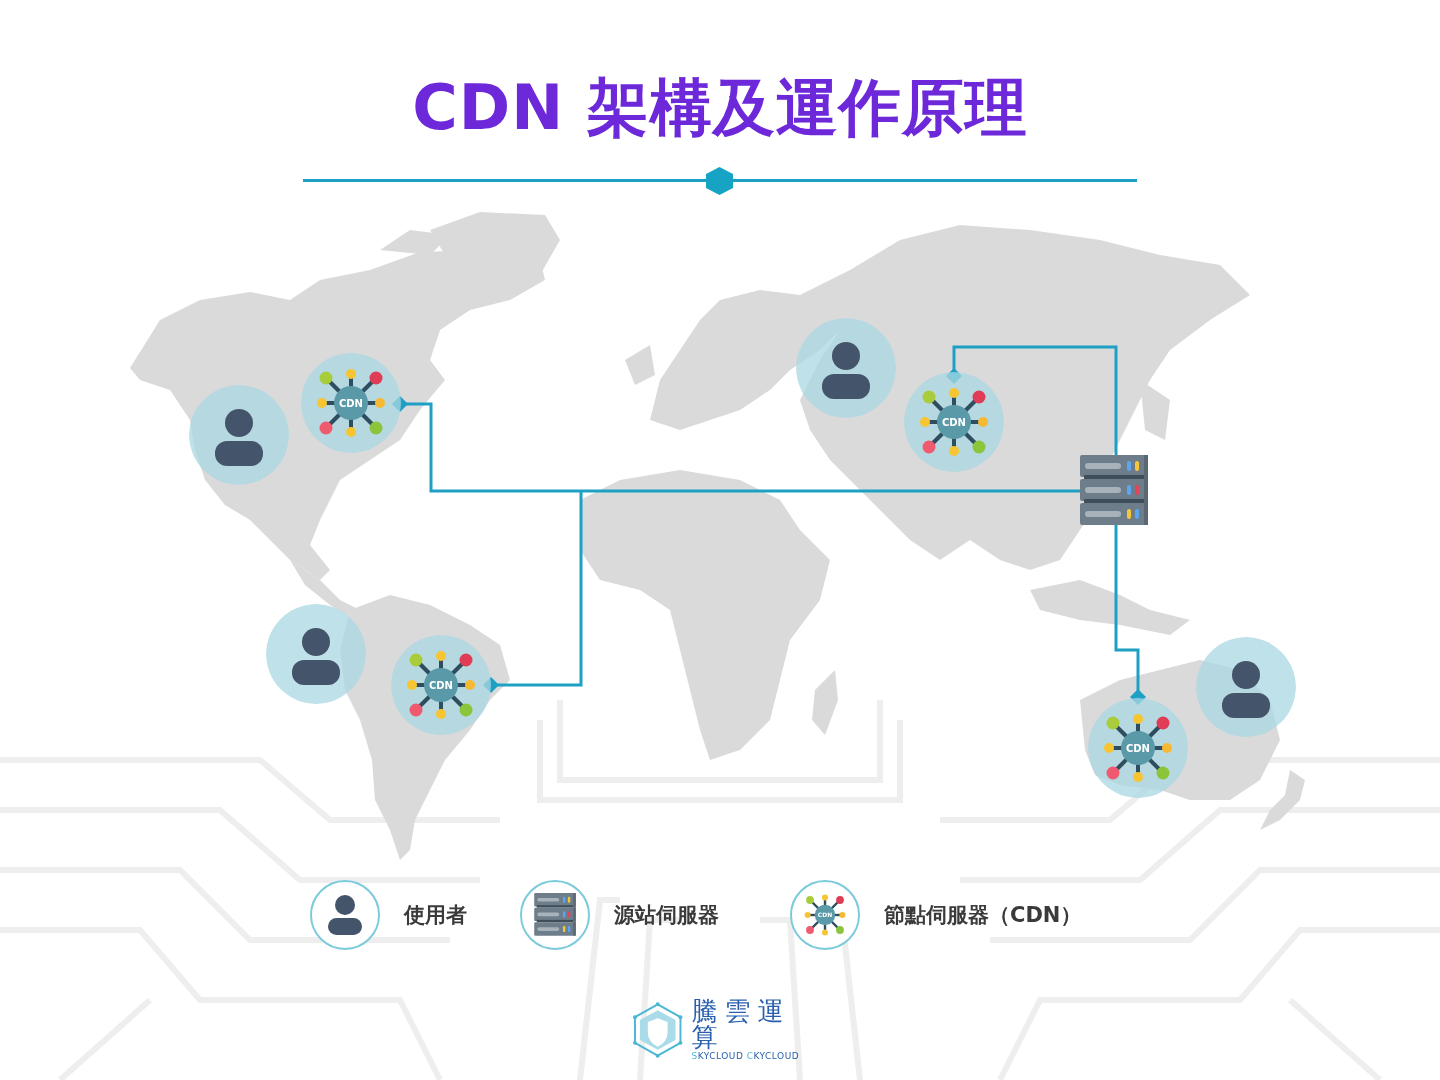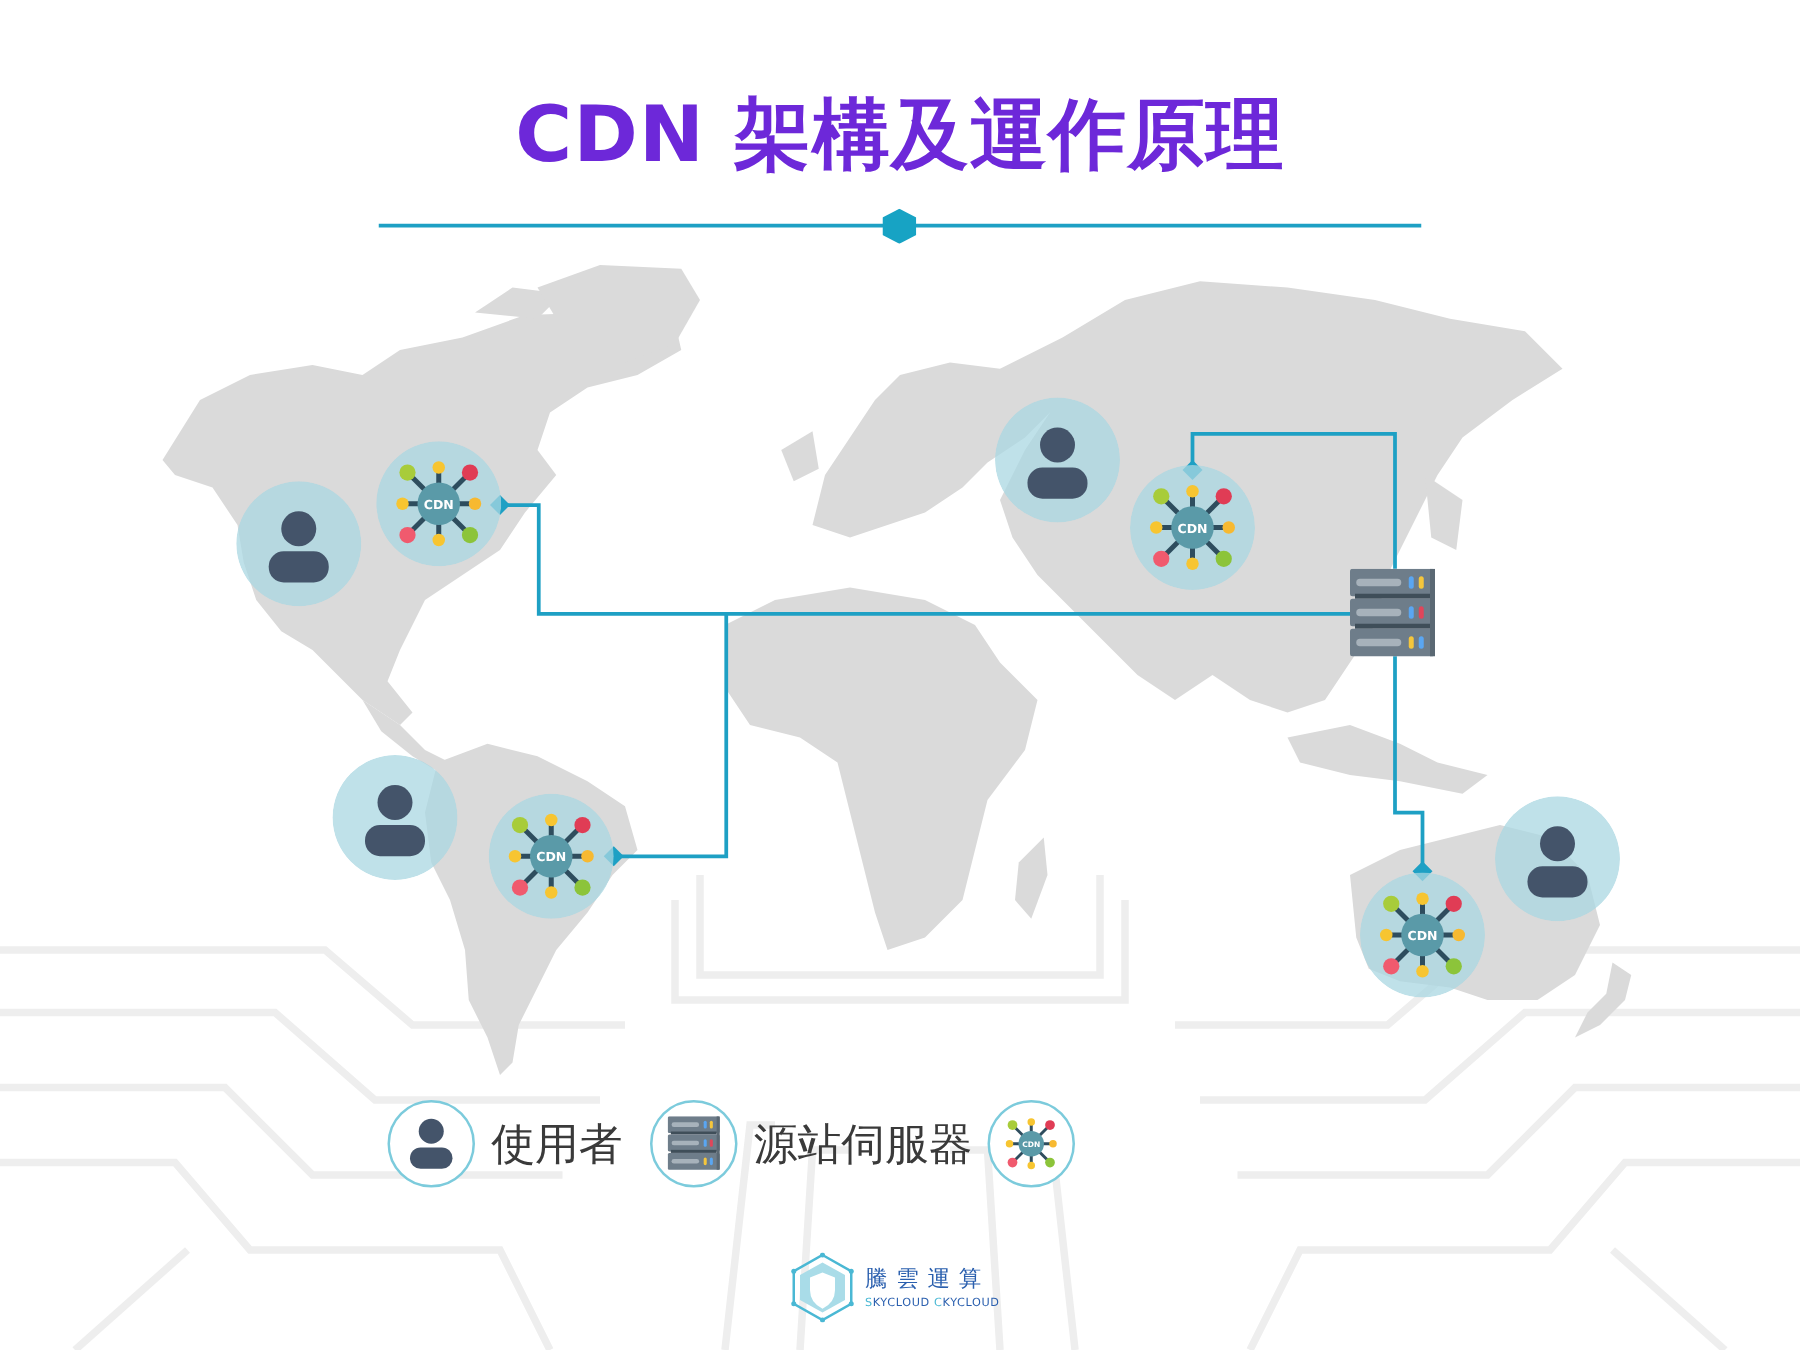--- a/index.html
+++ b/index.html
@@ -15,24 +15,24 @@
   }
   .title-rule { position: absolute; left: 303px; top: 179px; width: 834px; height: 3px; background: #1ea0c4; }
   .title-hex { position: absolute; left: 706px; top: 167px; width: 27px; height: 28px; }
   .map { position: absolute; left: 0; top: 0; width: 1440px; height: 1080px; }
   .node { position: absolute; border-radius: 50%; }
   .legend { position: absolute; top: 877px; height: 76px; display: flex; align-items: center; }
   .legend-circle {
     width: 70px; height: 70px; border-radius: 50%; border: 2.5px solid #7ccbdc;
     background: #fff; display: flex; align-items: center; justify-content: center; box-sizing: border-box;
   }
-  .legend-label { font-size: 35px; font-weight: normal; color: #3a3a3a; margin-left: 13px; white-space: nowrap; }
+  .legend-label { font-size: 21px; font-weight: bold; color: #3a3a3a; margin-left: 24px; white-space: nowrap; }
   .logo { position: absolute; left: 632px; top: 1002px; width: 190px; height: 56px; display: flex; align-items: center; }
   .logo-text { margin-left: 8px; }
-  .logo-cn { font-size: 18px; color: #2a5fae; letter-spacing: 7px; line-height: 26px; }
+  .logo-cn { font-size: 26px; color: #2a5fae; letter-spacing: 7px; line-height: 26px; }
   .logo-en { font-size: 9px; color: #2a5fae; letter-spacing: 0.5px; line-height: 12px; }
   .logo-en .accent { color: #4ab8d4; }
 </style>
 </head>
 <body>
 
 <svg class="bg-circuit" viewBox="0 0 1440 380">
   <g fill="none" stroke="#eeeeee" stroke-width="6">
     <path d="M560 0 L560 80 L880 80 L880 0"></path>
     <path d="M540 20 L540 100 L900 100 L900 20"></path>
@@ -222,20 +222,21 @@
   <span class="legend-label">源站伺服器</span>
 </div>
 
 <div class="legend" style="left:790px">
   <div class="legend-circle">
     <svg width="60" height="60" viewBox="0 0 100 100">
       <use href="#cdn-glyph"></use>
       <text x="50" y="54" text-anchor="middle" font-size="10" font-weight="bold" fill="#ffffff" font-family="DejaVu Sans, sans-serif">CDN</text>
     </svg>
   </div>
+  <span class="legend-label">節點伺服器（CDN）</span>
 </div>
 
 <div class="logo">
   <svg width="52" height="56" viewBox="0 0 52 56">
     <polygon points="26,2 49,15 49,41 26,54 3,41 3,15" fill="none" stroke="#4ab8d4" stroke-width="2"></polygon>
     <polygon points="26,8 44,18 44,38 26,48 8,38 8,18" fill="#a9dce8"></polygon>
     <path d="M16 20 L26 16 L36 20 L36 30 Q36 40 26 45 Q16 40 16 30 Z" fill="#ffffff"></path>
     <circle cx="26" cy="2" r="2" fill="#4ab8d4"></circle>
       <circle cx="49" cy="15" r="2" fill="#4ab8d4"></circle>
     <circle cx="49" cy="41" r="2" fill="#4ab8d4"></circle>

